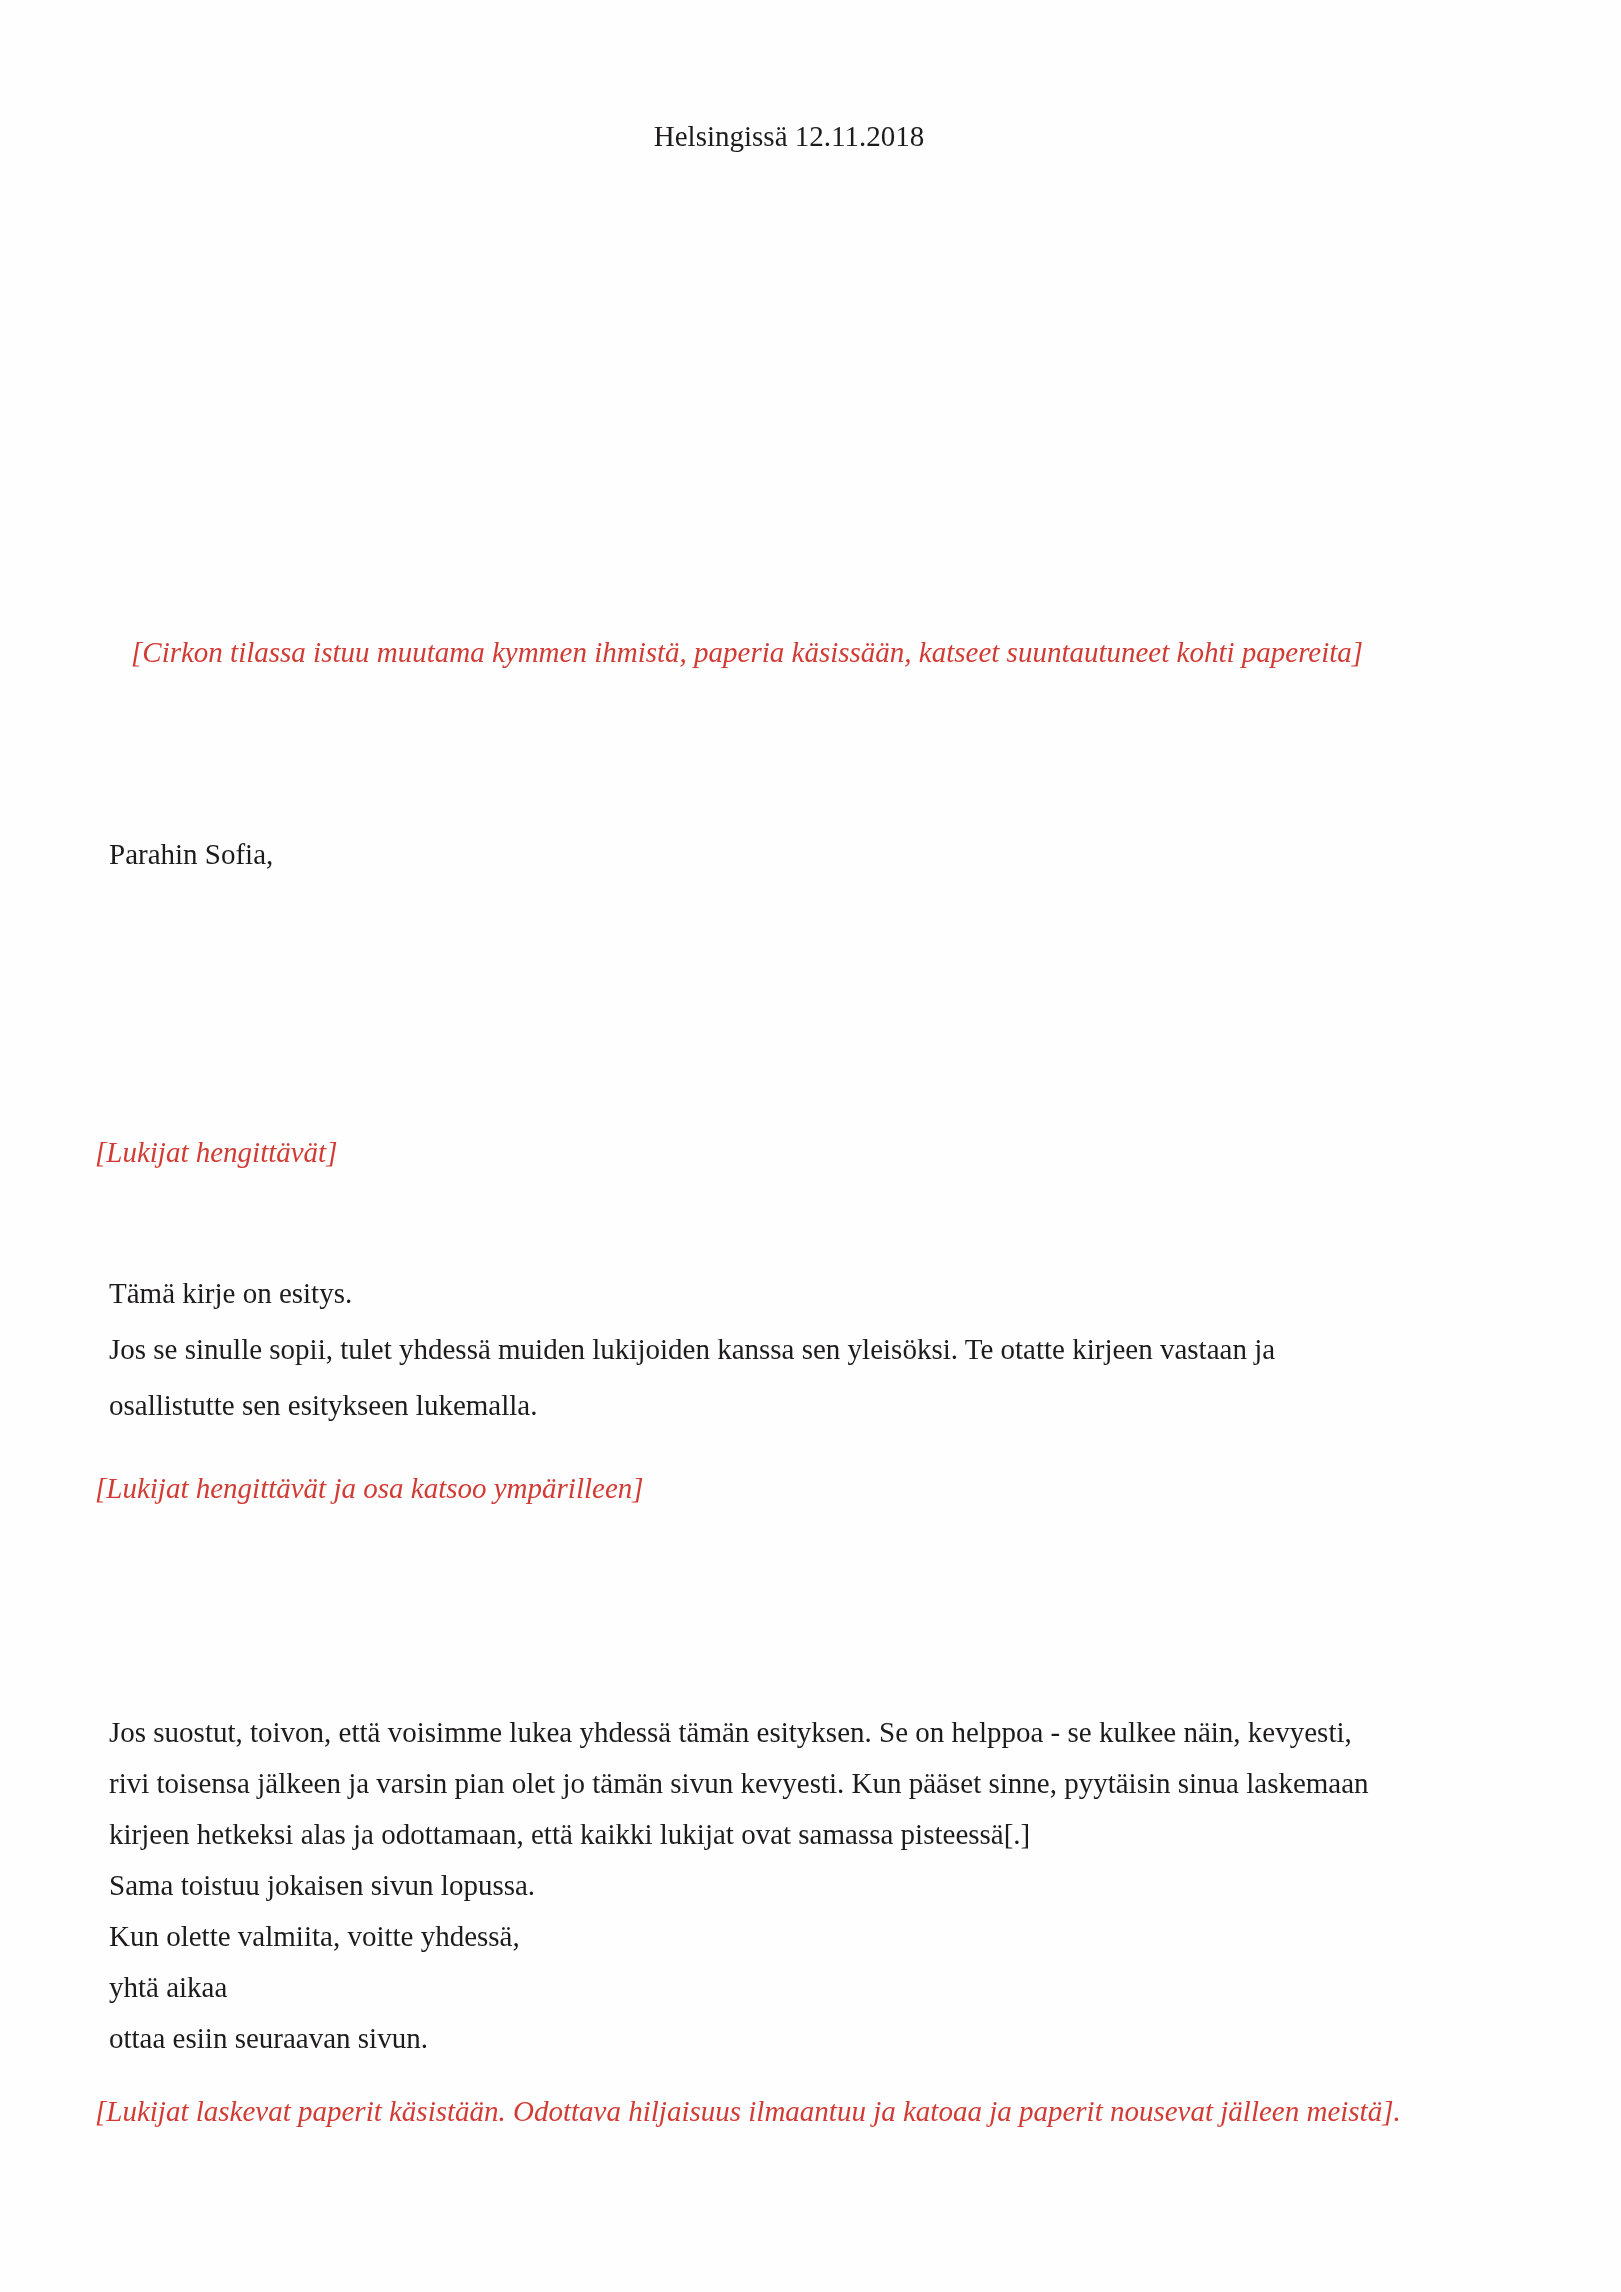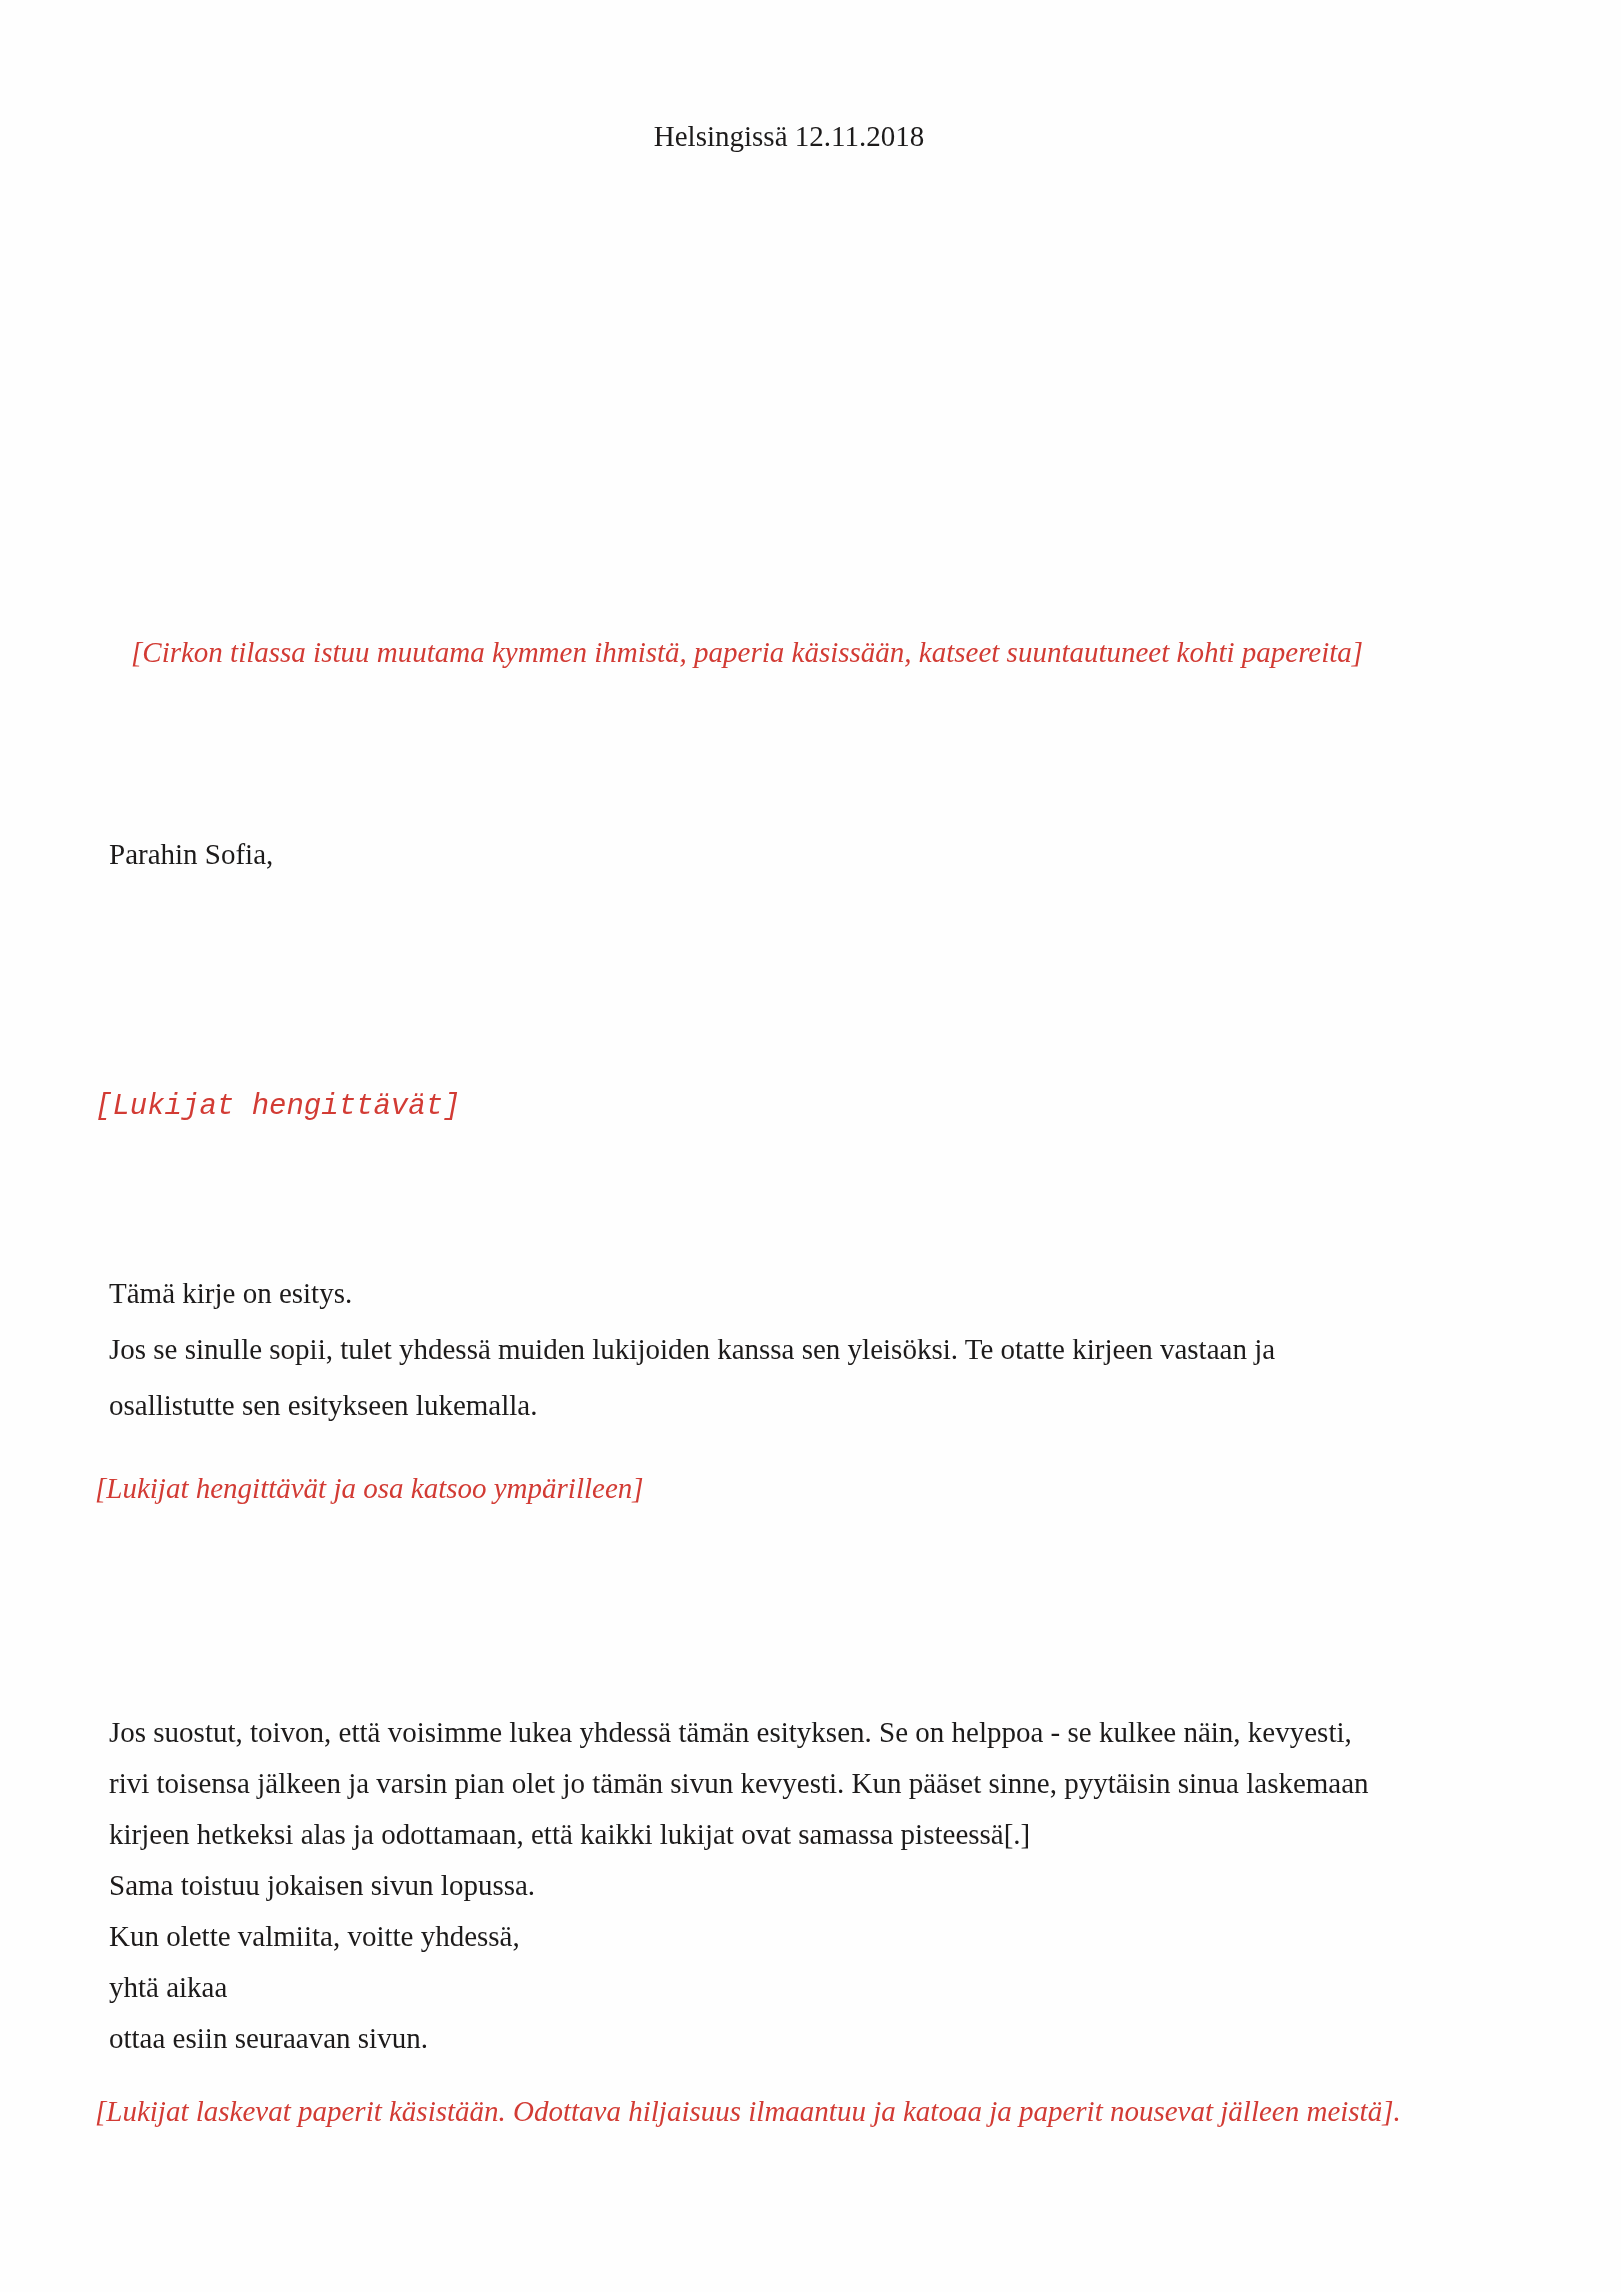--- a/index.html
+++ b/index.html
@@ -48,21 +48,21 @@
     white-space: nowrap;
   }
   .salutation { top: 826px; }
   .para-1 { top: 922px; }
   .para-1 .line { line-height: 57px; }
   .para-2 { top: 1265px; }
   .para-2 .line { line-height: 56px; }
   .para-3 { top: 1707px; }
   .para-3 .line { line-height: 51px; }
   .stage-1 { top: 632px; margin-left: 36px; }
-  .stage-2 { top: 1086px; font-family: Liberation Mono, monospace; }
+  .stage-2 { top: 1132px; }
   .stage-3 { top: 1468px; }
   .stage-4 { top: 2091px; }
 </style>
 </head>
 <body>
 
 <div class="page" style="--stage-red: #d23b34; --body-color: #1d1b1b; --page-bg: #fefefe;">
 
   <div class="date-line">Helsingissä 12.11.2018</div>
 

